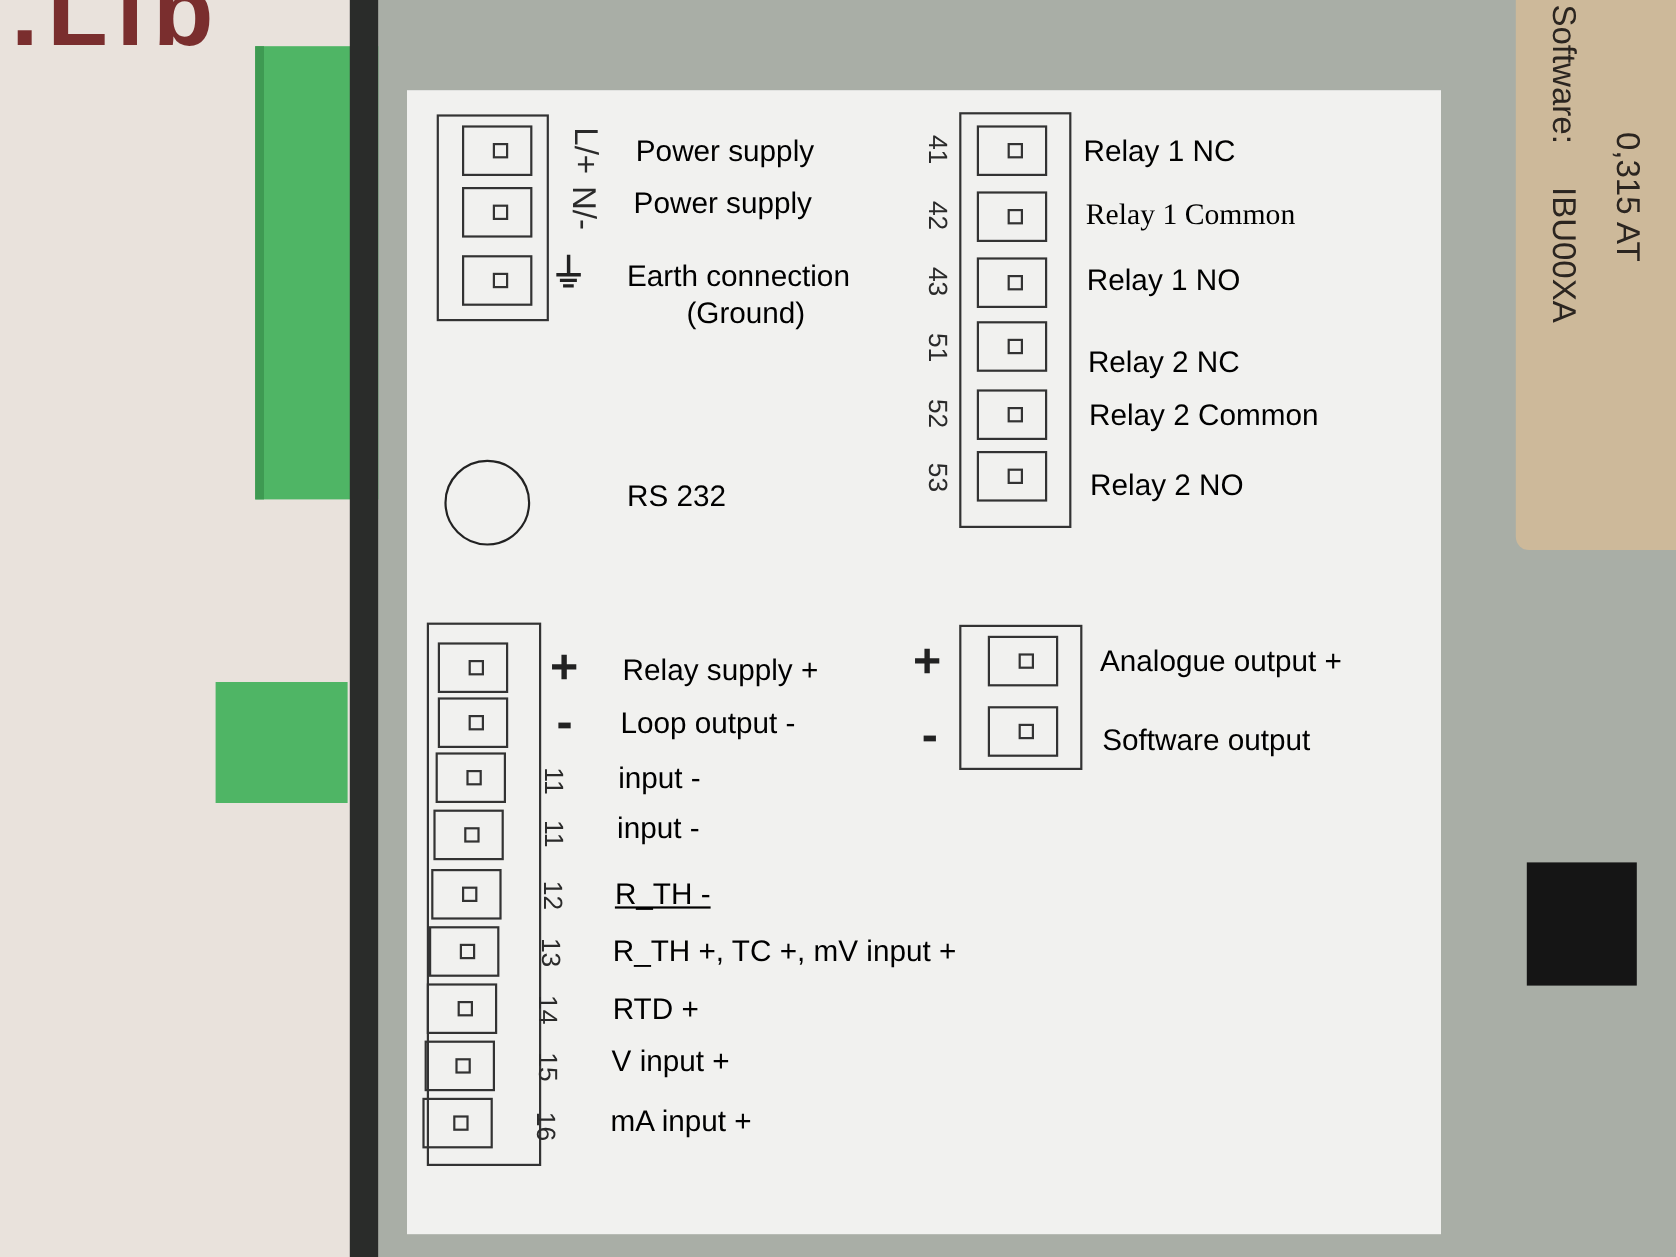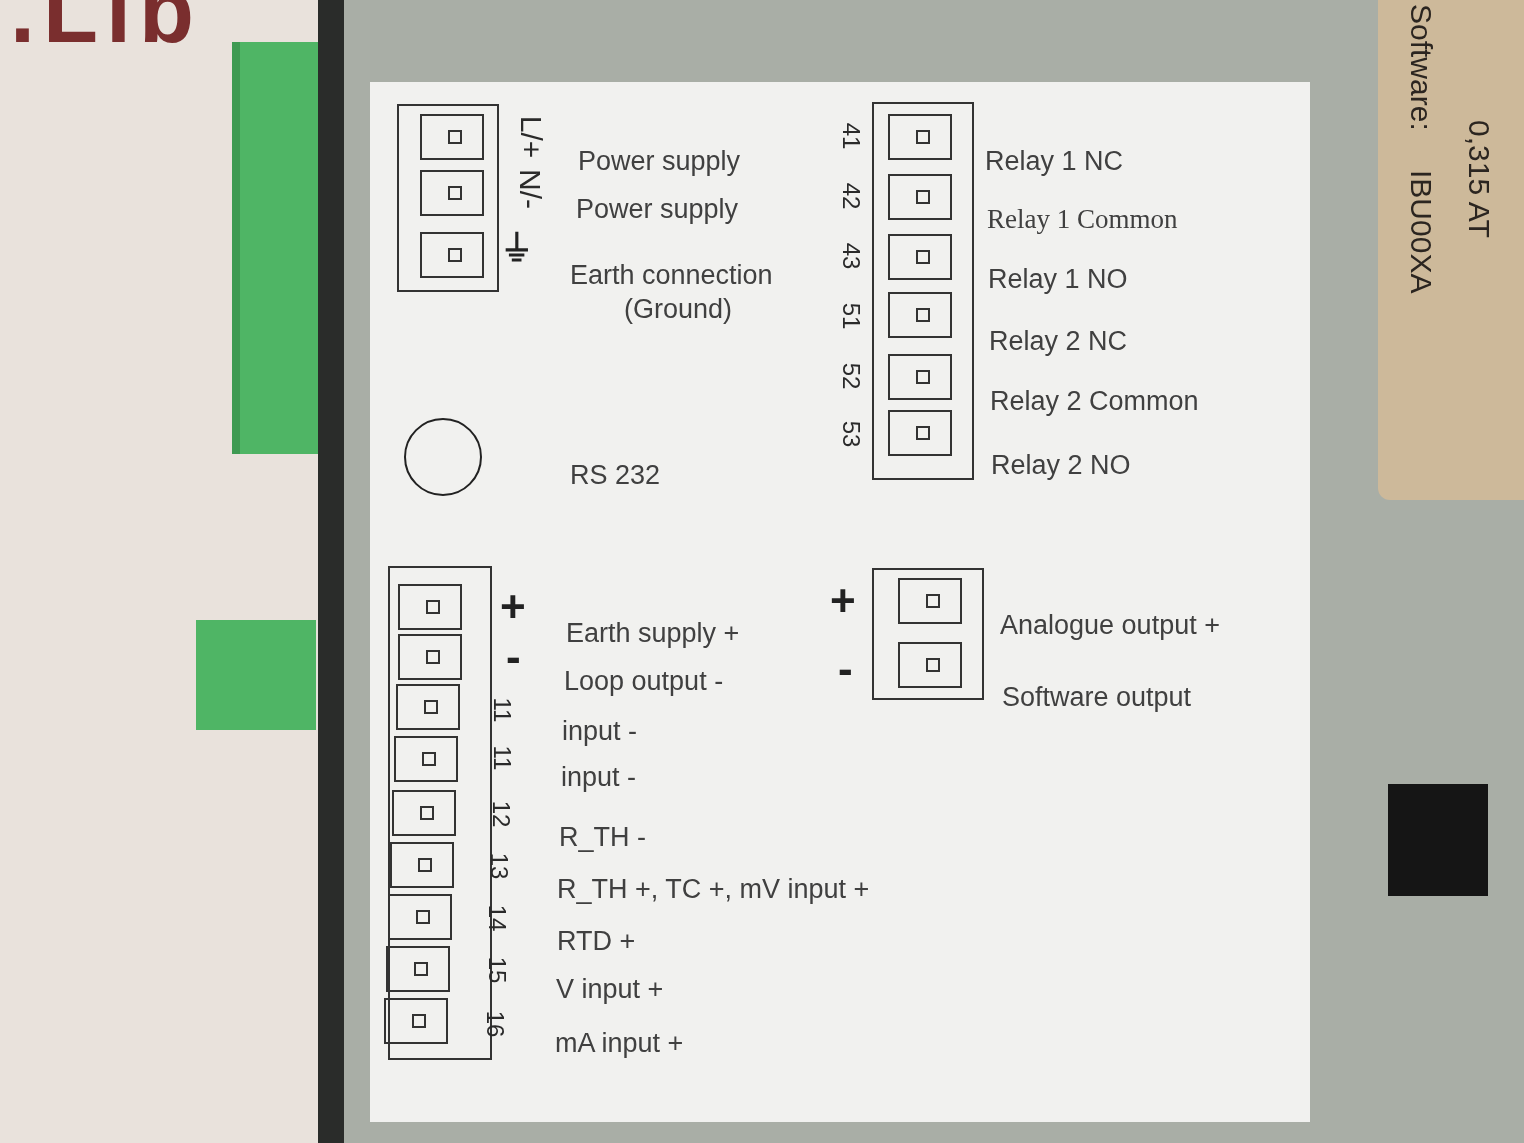--- a/index.html
+++ b/index.html
@@ -7,21 +7,21 @@
   .bgleft{position:absolute;left:0;top:0;width:330px;height:1143px;background:#e9e2dc;}
   .redtxt{position:absolute;left:10px;top:-40px;font-size:90px;color:#7a2e2e;letter-spacing:8px;font-weight:bold;}
   .green1{position:absolute;left:232px;top:42px;width:110px;height:412px;background:#4fb565;border-left:8px solid #3e9a52;}
   .green2{position:absolute;left:196px;top:620px;width:120px;height:110px;background:#4fb565;}
   .blackedge{position:absolute;left:318px;top:0;width:26px;height:1143px;background:#2a2c2a;}
   .metal{position:absolute;left:344px;top:0;width:1180px;height:1143px;background:#a9aea6;}
   .tan{position:absolute;left:1378px;top:0;width:146px;height:500px;background:#cdb99a;border-bottom-left-radius:12px;}
   .tan-text{position:absolute;transform:rotate(90deg);transform-origin:left top;white-space:nowrap;font-size:30px;color:#2b2520;}
   .blackbox{position:absolute;left:1388px;top:784px;width:100px;height:112px;background:#151515;}
   .label{position:absolute;left:370px;top:82px;width:940px;height:1040px;background:#f1f1ef;}
-  .txt{position:absolute;font-size:27px;color:#404040;white-space:nowrap;margin-top:24px;}
+  .txt{position:absolute;font-size:27px;color:#000000;white-space:nowrap;}
   .num{position:absolute;font-size:24px;color:#2a2a2a;transform:rotate(90deg);}
   .block{position:absolute;border:2px solid #333;}
   .term{position:absolute;width:64px;height:46px;border:2px solid #333;box-sizing:border-box;}
   .term::after{content:"";position:absolute;left:26px;top:14px;width:10px;height:10px;border:2px solid #333;}
   .circle{position:absolute;left:404px;top:418px;width:74px;height:74px;border:2px solid #222;border-radius:50%;}
   .sign{position:absolute;font-size:44px;color:#222;font-weight:bold;}
 </style>
 </head>
 <body>
 
@@ -66,21 +66,21 @@
 <div class="term" style="left:888px;top:410px;"></div>
 <div class="num" style="left:838px;top:122px;">41</div>
 <div class="num" style="left:838px;top:182px;">42</div>
 <div class="num" style="left:838px;top:242px;">43</div>
 <div class="num" style="left:838px;top:302px;">51</div>
 <div class="num" style="left:838px;top:362px;">52</div>
 <div class="num" style="left:838px;top:420px;">53</div>
 <div class="txt" style="left:985px;top:122px;">Relay 1 NC</div>
 <div class="txt" style="left:987px;top:180px;font-family:Liberation Serif, serif;">Relay 1 Common</div>
 <div class="txt" style="left:988px;top:240px;text-align:center;">Relay 1 NO</div>
-<div class="txt" style="left:989px;top:302px;">Relay 2 NC</div>
+<div class="txt" style="left:989px;top:314px;">Relay 2 NC</div>
 <div class="txt" style="left:990px;top:362px;text-align:right;">Relay 2 Common</div>
 <div class="txt" style="left:991px;top:426px;">Relay 2 NO</div>
 
 <div class="block" style="left:872px;top:568px;width:108px;height:128px;"></div>
 <div class="term" style="left:898px;top:578px;"></div>
 <div class="term" style="left:898px;top:642px;"></div>
 <div class="sign" style="left:830px;top:576px;">+</div>
 <div class="sign" style="left:838px;top:644px;">-</div>
 <div class="txt" style="left:1000px;top:586px;">Analogue output +</div>
 <div class="txt" style="left:1002px;top:658px;">Software output</div>
@@ -97,21 +97,21 @@
 <div class="term" style="left:384px;top:998px;"></div>
 <div class="sign" style="left:500px;top:582px;">+</div>
 <div class="sign" style="left:506px;top:632px;">-</div>
 <div class="num" style="left:490px;top:696px;">11</div>
 <div class="num" style="left:490px;top:744px;">11</div>
 <div class="num" style="left:488px;top:800px;">12</div>
 <div class="num" style="left:486px;top:852px;">13</div>
 <div class="num" style="left:484px;top:904px;">14</div>
 <div class="num" style="left:484px;top:956px;">15</div>
 <div class="num" style="left:482px;top:1010px;">16</div>
-<div class="txt" style="left:566px;top:594px;">Earth supply +</div>
+<div class="txt" style="left:566px;top:594px;">Relay supply +</div>
 <div class="txt" style="left:564px;top:642px;">Loop output -</div>
 <div class="txt" style="left:562px;top:692px;">input -</div>
 <div class="txt" style="left:561px;top:738px;">input -</div>
-<div class="txt" style="left:559px;top:798px;">R_TH -</div>
+<div class="txt" style="left:559px;top:798px;text-decoration:underline;">R_TH -</div>
 <div class="txt" style="left:557px;top:850px;">R_TH +, TC +, mV input +</div>
 <div class="txt" style="left:557px;top:902px;">RTD +</div>
 <div class="txt" style="left:556px;top:950px;">V input +</div>
 <div class="txt" style="left:555px;top:1004px;">mA input +</div>
 
 </body></html>

